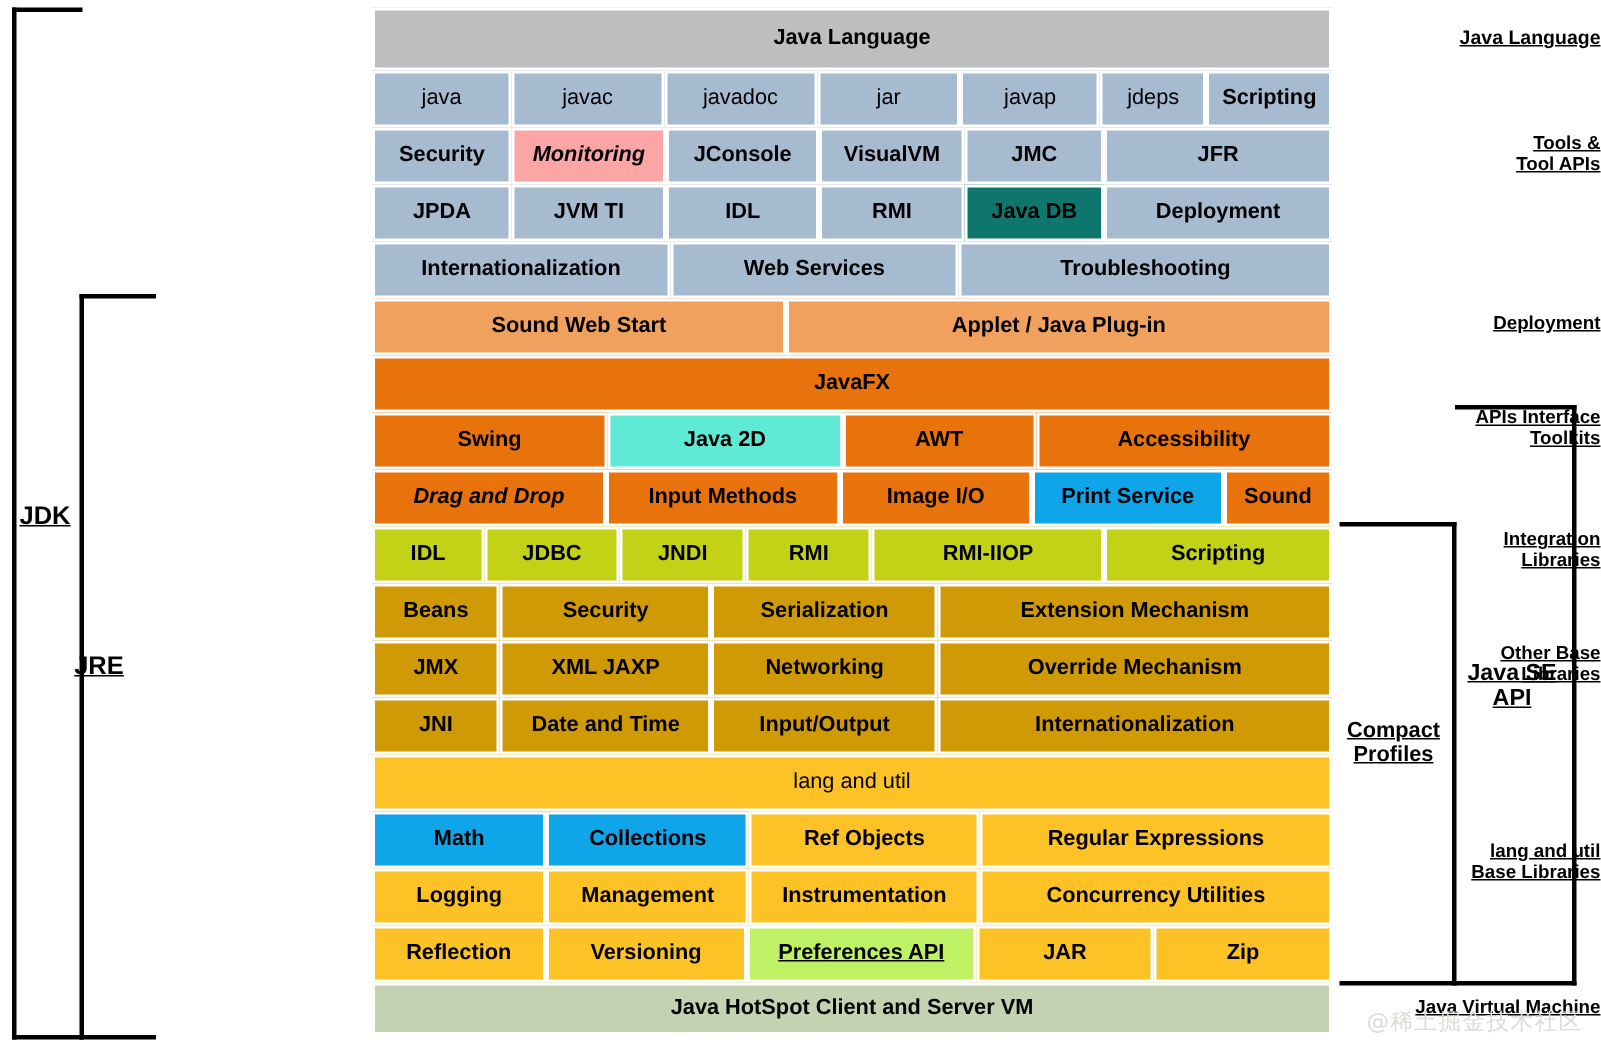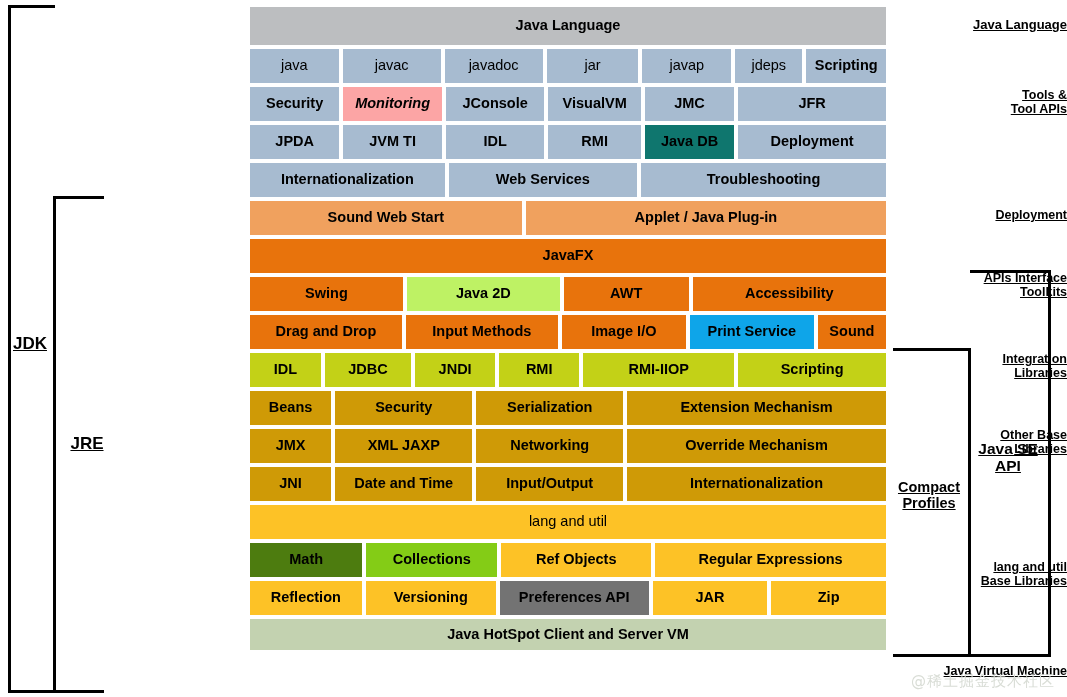--- a/index.html
+++ b/index.html
@@ -51,21 +51,21 @@
 </style>
 </head>
 <body>
 
 <div id="stage">
 
   <div class="bracket bracket-left" style="left:8px;top:5px;width:44px;height:682px;"></div>
   <div class="bracket-label" style="left:4px;top:334px;width:52px;font-size:17px;">JDK</div>
 
   <div class="bracket bracket-left" style="left:53px;top:196px;width:48px;height:491px;"></div>
-  <div class="bracket-label" style="left:63px;top:434px;width:48px;font-size:17px;">JRE</div>
+  <div class="bracket-label" style="left:42px;top:434px;width:48px;font-size:17px;">JRE</div>
 
   <div class="row-label big" style="top:18px;width:242px;">Java Language</div>
 
   <div class="row-label" style="top:88px;width:242px;">Tools &amp;
 Tool APIs</div>
 
   <div class="row-label" style="top:208px;width:242px;">Deployment</div>
 
   <div class="row-label" style="top:271px;width:242px;">APIs Interface
 Toolkits</div>
@@ -124,26 +124,26 @@
           <div class="cell" style="flex: 43 1 0px; background: rgb(240, 161, 94);">Sound Web Start</div>
           <div class="cell" style="flex: 57 1 0px; background: rgb(240, 161, 94);">Applet / Java Plug-in</div>
         </div>
       </div>
       <div>
         <div class="band" style="height: 38px; justify-content: flex-end;">
           <div class="cell" style="flex: 100 1 0px; background: rgb(232, 115, 12);">JavaFX</div>
         </div>
         <div class="band" style="height: 38px;">
           <div class="cell" style="flex: 24.5 1 0px; background: rgb(232, 115, 12);">Swing</div>
-          <div class="cell" style="flex: 24.5 1 0px; background: #bef264;">Java 2D</div>
+          <div class="cell" style="flex: 24.5 1 0px; background: #5eead4;">Java 2D</div>
           <div class="cell" style="flex: 20 1 0px; background: rgb(232, 115, 12);">AWT</div>
           <div class="cell" style="flex: 31 1 0px; background: rgb(232, 115, 12);">Accessibility</div>
         </div>
         <div class="band" style="height: 38px;">
-          <div class="cell" style="flex: 24.5 1 0px; background: rgb(232, 115, 12);">Drag and Drop</div>
+          <div class="cell" style="flex: 24.5 1 0px; background: rgb(232, 115, 12); font-style: italic;">Drag and Drop</div>
           <div class="cell" style="flex: 24.5 1 0px; background: rgb(232, 115, 12);">Input Methods</div>
           <div class="cell" style="flex: 20 1 0px; background: rgb(232, 115, 12);">Image I/O</div>
           <div class="cell" style="flex: 20 1 0px; background: #0ea5e9;">Print Service</div>
           <div class="cell" style="flex: 11 1 0px; background: rgb(232, 115, 12);">Sound</div>
         </div>
       </div>
       <div>
         <div class="band" style="height: 38px;">
           <div class="cell" style="flex: 11.5 1 0px; background: rgb(195, 209, 23);">IDL</div>
           <div class="cell" style="flex: 14 1 0px; background: rgb(195, 209, 23);">JDBC</div>
@@ -171,29 +171,35 @@
           <div class="cell" style="flex: 22 1 0px; background: rgb(207, 154, 6);">Date and Time</div>
           <div class="cell" style="flex: 23.5 1 0px; background: rgb(207, 154, 6);">Input/Output</div>
           <div class="cell" style="flex: 41.5 1 0px; background: rgb(207, 154, 6);">Internationalization</div>
         </div>
       </div>
       <div>
         <div class="band" style="height: 38px;">
           <div class="cell thin" style="flex: 100 1 0px; background: rgb(253, 194, 38);">lang and util</div>
         </div>
         <div class="band" style="height: 38px;">
-          <div class="cell" style="flex: 18 1 0px; background: #4d7c0f; text-align: center;">Math</div>
-          <div class="cell" style="flex: 21 1 0px; background: #84cc16;">Collections</div>
+          <div class="cell" style="flex: 18 1 0px; background: #0ea5e9; text-align: center;">Math</div>
+          <div class="cell" style="flex: 21 1 0px; background: #0ea5e9;">Collections</div>
           <div class="cell" style="flex: 24 1 0px; background: rgb(253, 194, 38);">Ref Objects</div>
           <div class="cell" style="flex: 37 1 0px; background: rgb(253, 194, 38);">Regular Expressions</div>
         </div>
         <div class="band" style="height: 38px;">
+          <div class="cell" style="flex: 18 1 0px; background: rgb(253, 194, 38);">Logging</div>
+          <div class="cell" style="flex: 21 1 0px; background: rgb(253, 194, 38);">Management</div>
+          <div class="cell" style="flex: 24 1 0px; background: rgb(253, 194, 38);">Instrumentation</div>
+          <div class="cell" style="flex: 37 1 0px; background: rgb(253, 194, 38);">Concurrency Utilities</div>
+        </div>
+        <div class="band" style="height: 38px;">
           <div class="cell" style="flex: 18 1 0px; background: rgb(253, 194, 38);">Reflection</div>
           <div class="cell" style="flex: 21 1 0px; background: rgb(253, 194, 38);">Versioning</div>
-          <div class="cell" style="flex: 24 1 0px; background: #737373;">Preferences API</div>
+          <div class="cell" style="flex: 24 1 0px; background: #bef264; text-decoration: underline;">Preferences API</div>
           <div class="cell" style="flex: 18.5 1 0px; background: rgb(253, 194, 38);">JAR</div>
           <div class="cell" style="flex: 18.5 1 0px; background: rgb(253, 194, 38);">Zip</div>
         </div>
       </div>
       <div>
         <div class="band" style="height: 35px;">
           <div class="cell" style="flex: 100 1 0px; background: rgb(195, 210, 176);">Java HotSpot Client and Server VM</div>
         </div>
       </div>
     </div>

